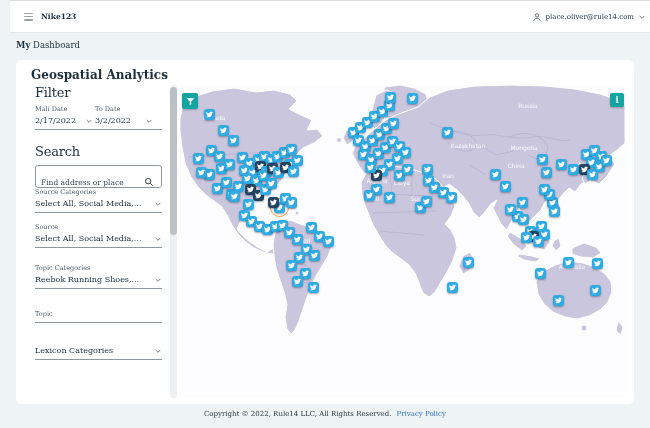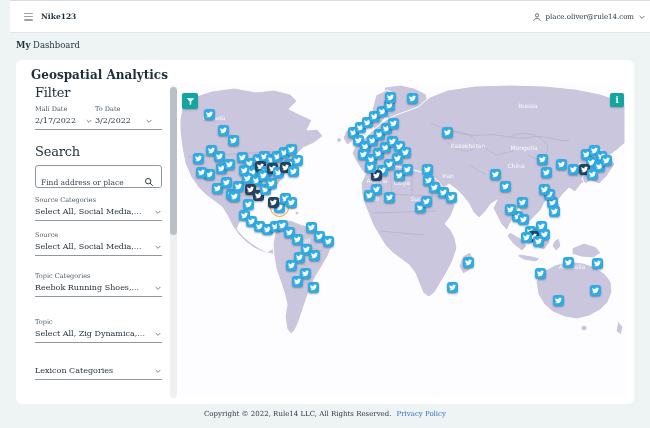--- a/index.html
+++ b/index.html
@@ -46,21 +46,21 @@
   .fselect{display:flex;align-items:center;justify-content:space-between;margin-top:3px;cursor:pointer;}
   .fvalue{font-size:8px;color:#26343f;white-space:nowrap;}
   .chev{flex:0 0 auto;}
   .rule{border-bottom:1px solid var(--line);margin-top:4px;}
   .search-h{margin-top:14px;}
   .searchbox{margin-top:6px;height:23px;border:1px solid var(--line);border-radius:3px;display:flex;align-items:flex-end;overflow:hidden;background:#fff;}
   .searchbox input{flex:1;border:0;outline:none;font-family:"DejaVu Serif",serif;font-size:7.5px;color:#38424a;padding:0 5px;min-width:0;background:transparent;}
   .searchbox input::placeholder{color:#3d474f;opacity:1;}
   .sdiv{width:1px;background:var(--line);}
   .sbtn{width:24px;display:flex;align-items:center;justify-content:center;background:#fff;border:0;cursor:pointer;}
-  .fgroup{margin-top:8px;}
+  .fgroup{margin-top:0;}
   .fgroup:nth-child(2){margin-top:10px;}
   .fgroup:nth-child(3){margin-top:16px;}
   .fgroup:nth-child(4){margin-top:21px;}
   .lexicon{margin-top:23px;}
   .lexicon .fvalue{color:#26343f;}
 
   
   .scrolltrack{position:absolute;left:154px;top:25px;width:7px;height:313px;background:#eef0f1;border-radius:4px;}
   .scrollthumb{position:absolute;left:0;top:2px;width:7px;height:148px;background:#b9c1c6;border-radius:4px;cursor:grab;}
 
@@ -173,26 +173,20 @@
           <div class="fselect">
             <span class="fvalue">Reebok Running Shoes,...</span>
             <svg class="chev" width="8" height="8" viewBox="0 0 24 24" fill="none" stroke="#4a545c" stroke-width="2.2">
               <polyline points="5,9 12,16 19,9"></polyline>
             </svg>
           </div>
           <div class="rule"></div>
         </div>
         <div class="fgroup">
           <div class="flabel">Topic</div>
-          <div class="fselect">
-            <span class="fvalue">Select All, Zig Dynamica,...</span>
-            <svg class="chev" width="8" height="8" viewBox="0 0 24 24" fill="none" stroke="#4a545c" stroke-width="2.2">
-              <polyline points="5,9 12,16 19,9"></polyline>
-            </svg>
-          </div>
           <div class="rule"></div>
         </div>
       </div>
 
     <div class="lexicon">
       <div class="fselect">
         <span class="fvalue">Lexicon Categories</span>
         <svg class="chev" width="8" height="8" viewBox="0 0 24 24" fill="none" stroke="#4a545c" stroke-width="2.2">
             <polyline points="5,9 12,16 19,9"></polyline>
           </svg>

